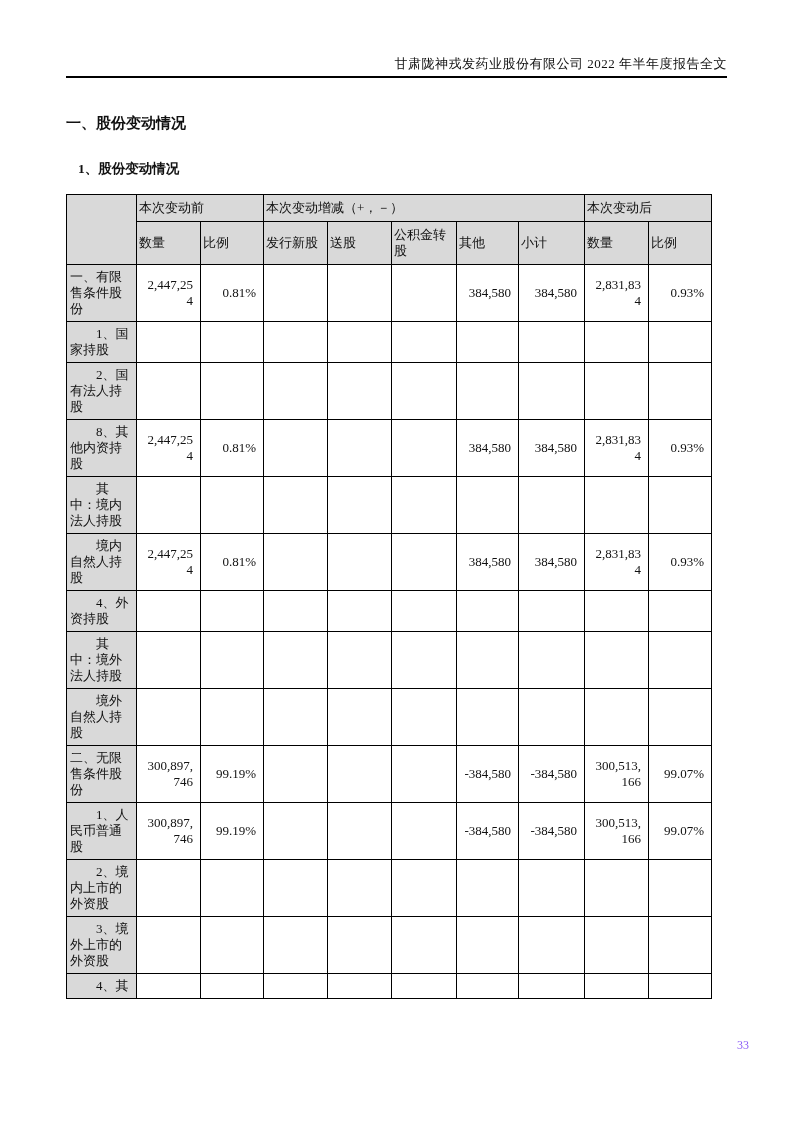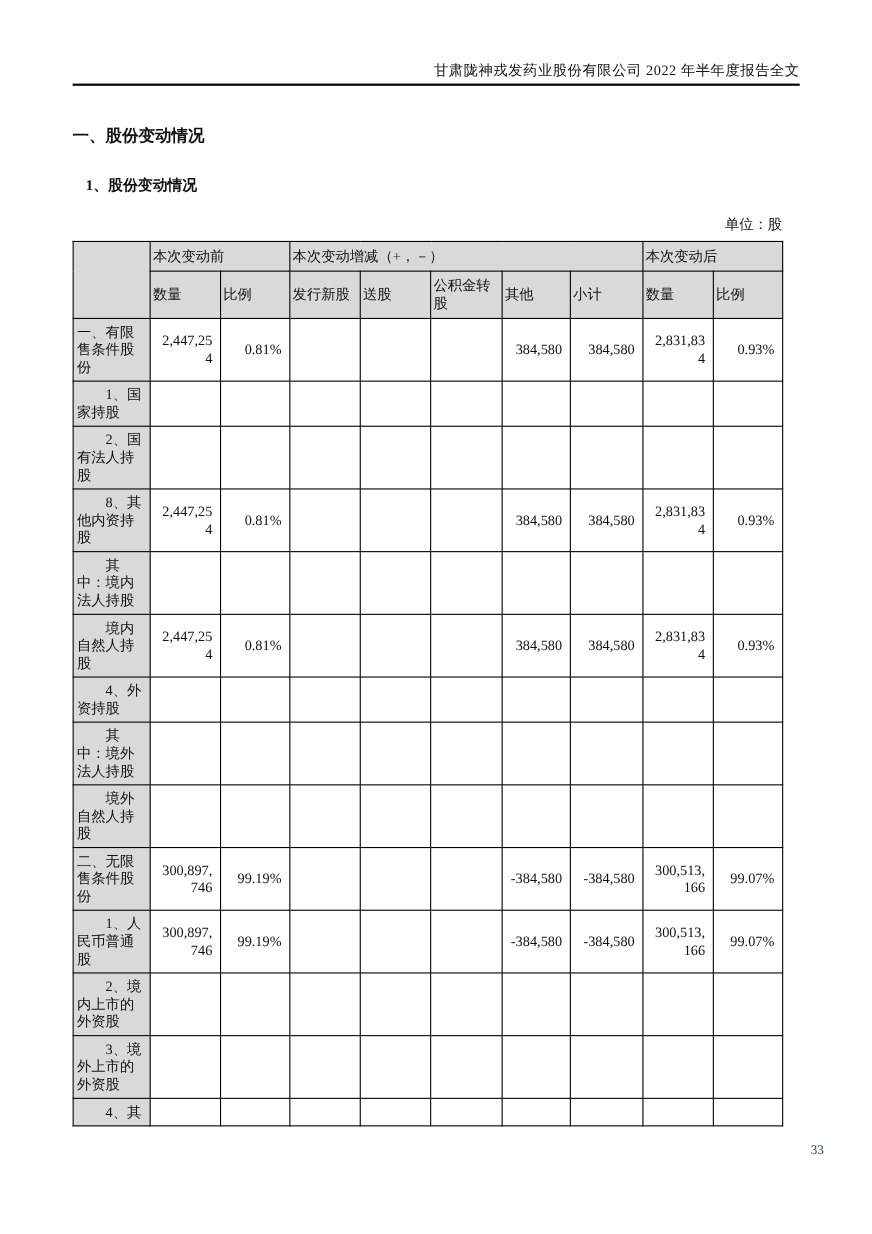--- a/index.html
+++ b/index.html
@@ -58,39 +58,38 @@
   }
   .share-table td.value-cell {
     text-align:right;
     padding:4px 7px 4px 5px;
     word-break:break-all;
   }
   .pagenum {
     position:absolute;
     right:44px; top:1038px;
     font-size:12px;
-    color:#14532d;
+    color:#8b5cf6;
   }
 </style>
 </head>
 <body>
 
 <div class="page">
   <div class="content">
 
     <div class="doc-header">
       <span>甘肃陇神戎发药业股份有限公司 2022 年半年度报告全文</span>
     </div>
 
 
     <div class="sec1">一、股份变动情况</div>
 
     <div class="sec2">1、股份变动情况</div>
 
-    <div class="unit">单位：股</div>
 
     <table class="share-table">
       <colgroup>
         <col style="width:70px">
           <col style="width:64px">
           <col style="width:63px">
         <col style="width:64px">
           <col style="width:64px">
           <col style="width:65px">
         <col style="width:62px">

